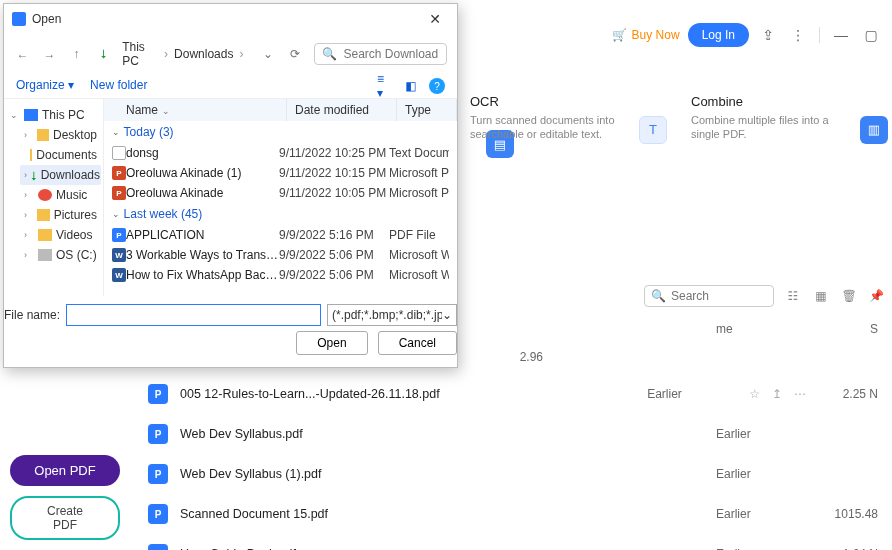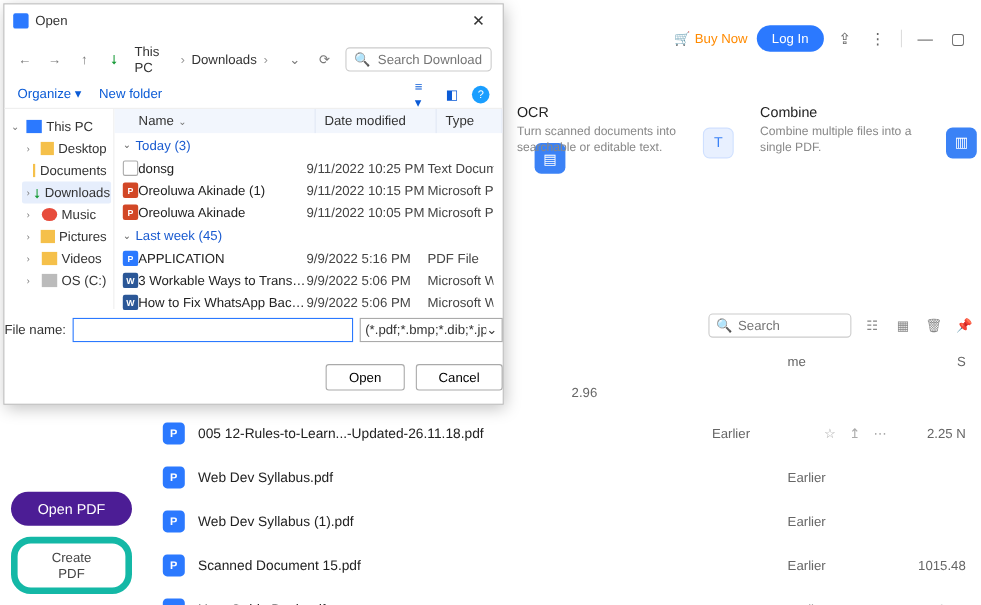--- a/index.html
+++ b/index.html
@@ -25,21 +25,21 @@
 .file-row{display:flex;align-items:center;padding:10px 8px;border-bottom:0;gap:12px}
 .file-row.head{color:#999;padding:4px 8px}
 .file-icon{width:20px;height:20px;border-radius:4px;background:#2b79ff;color:#fff;display:flex;align-items:center;justify-content:center;font-size:10px;font-weight:600;flex-shrink:0}
 .file-name{flex:1;color:#222;font-size:12.5px}
 .file-col-time{width:90px;color:#666;font-size:12px}
 .file-col-size{width:60px;text-align:right;color:#666;font-size:12px}
 .row-actions{display:flex;gap:12px;color:#aaa}
 .head-right{color:#666}
 .left-panel{position:absolute;left:10px;bottom:10px;width:130px}
 .open-pdf{background:#4c1d95;color:#fff;border:none;border-radius:18px;padding:8px 22px;font-size:13px;cursor:pointer;width:110px}
-.create-pdf{margin-top:10px;border:6px solid #14b8a6;background:#fff;border-radius:18px;padding:6px 22px;font-size:12px;width:110px;text-align:center;color:#444}
+.create-pdf{margin-top:10px;border:2px solid #14b8a6;background:#fff;border-radius:18px;padding:6px 22px;font-size:12px;width:110px;text-align:center;color:#444}
 
 .dialog{position:absolute;left:3px;top:3px;width:455px;height:365px;background:#fff;border:1px solid #bbb;box-shadow:2px 4px 14px rgba(0,0,0,.25);display:flex;flex-direction:column}
 .dlg-titlebar{display:flex;align-items:center;padding:4px 8px;gap:6px}
 .dlg-app-icon{width:14px;height:14px;background:#2b79ff;border-radius:2px;display:inline-block}
 .dlg-title{font-size:12px;color:#333;flex:1}
 .dlg-close{width:28px;height:22px;display:flex;align-items:center;justify-content:center;font-size:14px;cursor:pointer}
 .dlg-nav{display:flex;align-items:center;padding:6px 10px;gap:10px}
 .nav-btn{width:18px;height:18px;display:flex;align-items:center;justify-content:center;color:#777;cursor:pointer}
 .nav-btn.green{color:#1a9c3a}
 .crumb{display:flex;align-items:center;gap:6px;color:#333;font-size:12px}
@@ -74,21 +74,21 @@
 .file-item{display:flex;align-items:center;padding:3px 8px;font-size:12px;gap:0}
 .file-item .fico{width:14px;height:14px;border-radius:2px;flex-shrink:0;display:flex;align-items:center;justify-content:center;font-size:8px;color:#fff;font-weight:700}
 .fico-txt{background:#fff;border:1px solid #aaa}
 .fico-ppt{background:#d24726}
 .fico-pdf{background:#2b79ff}
 .fico-doc{background:#2b5797}
 .file-item .fname{flex:1;color:#222;white-space:nowrap;overflow:hidden;text-overflow:ellipsis}
 .file-item .fdate{width:110px;color:#444}
 .file-item .ftype{width:60px;color:#444;white-space:nowrap;overflow:hidden}
 .dlg-files-scroll{flex:1;overflow-y:auto}
-.dlg-bottom{padding:8px 0 12px;display:flex;flex-direction:column;gap:20px}
+.dlg-bottom{padding:8px 0 12px;display:flex;flex-direction:column;gap:5px}
 .fname-row{display:flex;align-items:center;gap:6px}
 .fname-row label{font-size:12px;color:#333}
 .fname-row input{flex:1;border:1px solid #2b79ff;outline:none;padding:3px 4px;font-size:12px}
 .filetype-sel{width:130px;border:1px solid #aaa;padding:3px 4px;font-size:12px;display:flex;align-items:center;justify-content:space-between;cursor:pointer;white-space:nowrap;overflow:hidden}
 .dlg-buttons{display:flex;justify-content:flex-end;gap:10px}
 .dlg-buttons button{border:1px solid #aaa;background:#fff;padding:4px 20px;font-size:12px;border-radius:3px;cursor:pointer}
 </style>
 </head>
 <body>
 

